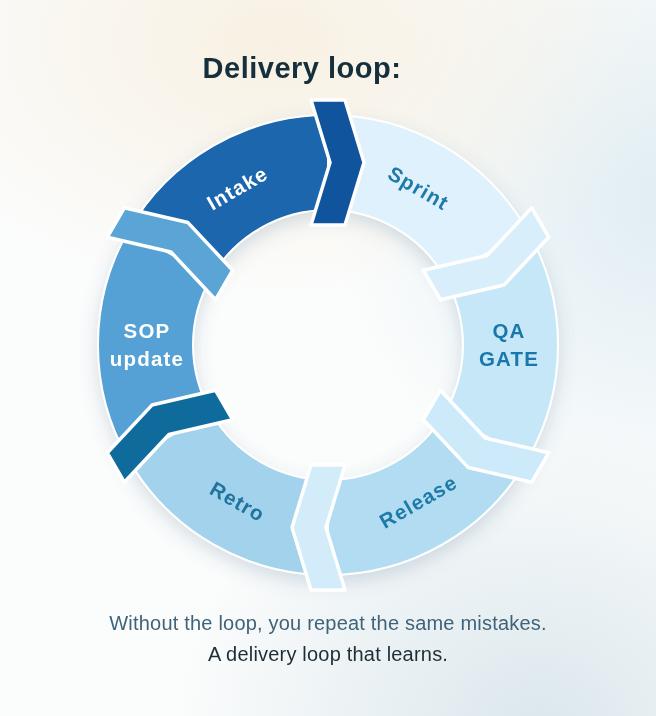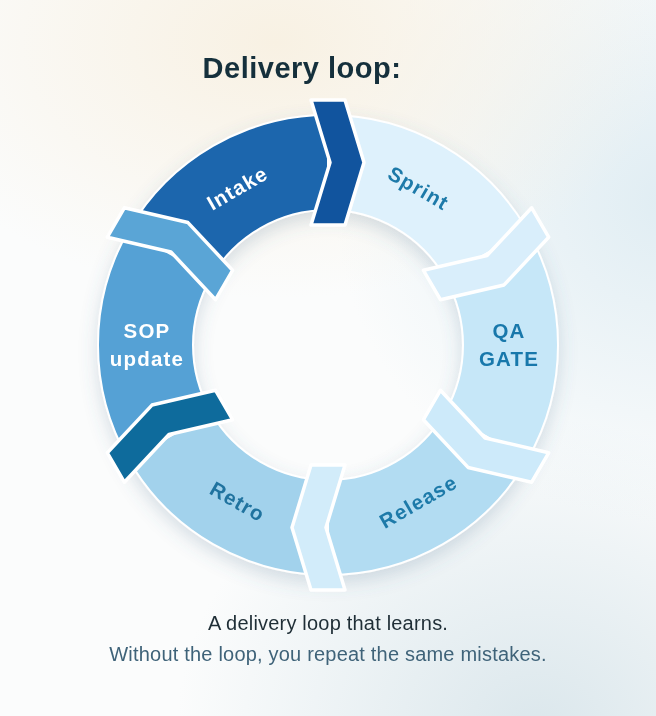--- a/index.html
+++ b/index.html
@@ -60,17 +60,17 @@
         <text x="237.50000000000006" text-anchor="middle" fill="#ffffff" font-size="20.5" font-weight="600" letter-spacing="1.2" class="seg-label" transform="rotate(-30 237.50000000000006 188.2494019150166)" y="195.2494019150166">Intake</text>
         <text x="418.5" text-anchor="middle" fill="#1d7aa9" font-size="20.5" font-weight="600" letter-spacing="1.2" class="seg-label" transform="rotate(30 418.5 188.24940191501662)" y="195.24940191501662">Sprint</text>
         <text x="509" text-anchor="middle" fill="#1878ab" font-size="20.5" font-weight="600" letter-spacing="1.2" class="seg-label" transform="rotate(0 509 345)"><tspan x="509" y="338">QA</tspan><tspan x="509" y="366">GATE</tspan></text>
         <text x="418.5" text-anchor="middle" fill="#1d7aa9" font-size="20.5" font-weight="600" letter-spacing="1.2" class="seg-label" transform="rotate(-30 418.5 501.7505980849834)" y="508.7505980849834">Release</text>
         <text x="237.50000000000006" text-anchor="middle" fill="#20739f" font-size="20.5" font-weight="600" letter-spacing="1.2" class="seg-label" transform="rotate(30 237.50000000000006 501.7505980849834)" y="508.7505980849834">Retro</text>
         <text x="147" text-anchor="middle" fill="#ffffff" font-size="20.5" font-weight="600" letter-spacing="1.2" class="seg-label" transform="rotate(0 147 345)"><tspan x="147" y="338">SOP</tspan><tspan x="147" y="366">update</tspan></text>
       </g>
   </svg>
 
   <div class="captions">
+    <div style="color: rgb(63, 99, 121);">Without the loop, you repeat the same mistakes.</div>
     <div style="color: rgb(31, 46, 54);">A delivery loop that learns.</div>
-    <div style="color: rgb(63, 99, 121);">Without the loop, you repeat the same mistakes.</div>
   </div>
 
 </div>
 
 </body></html>

